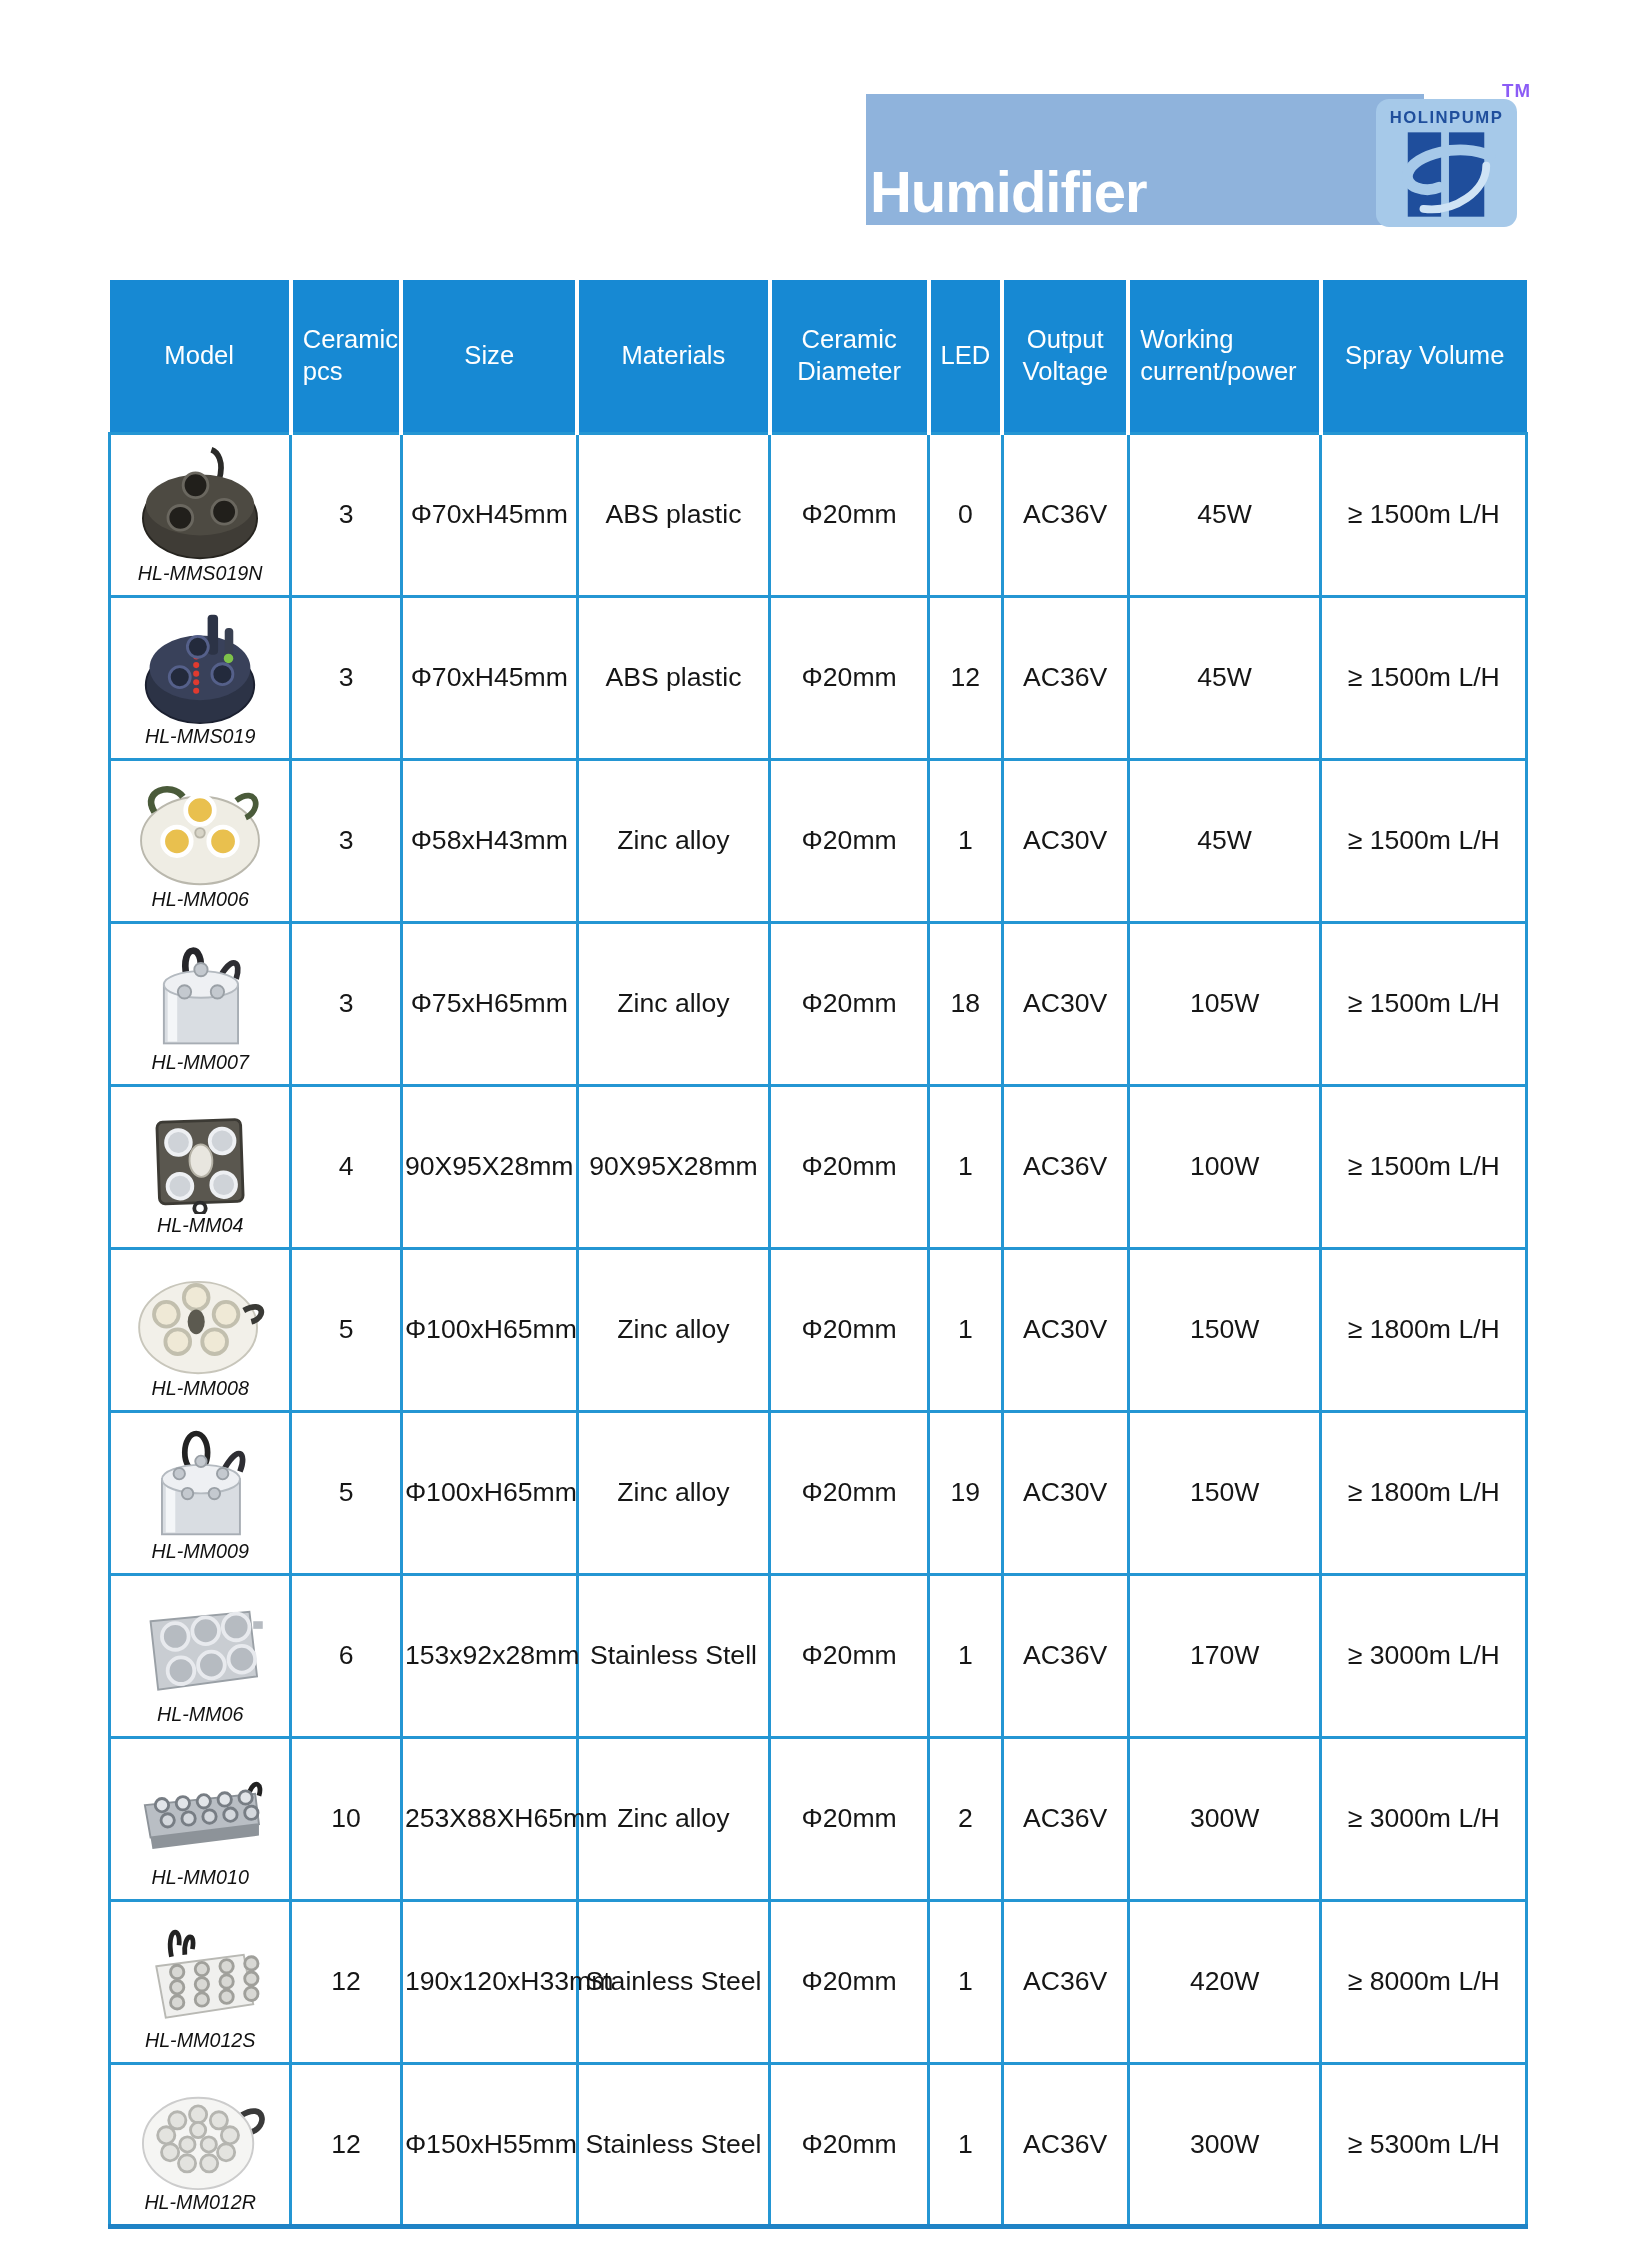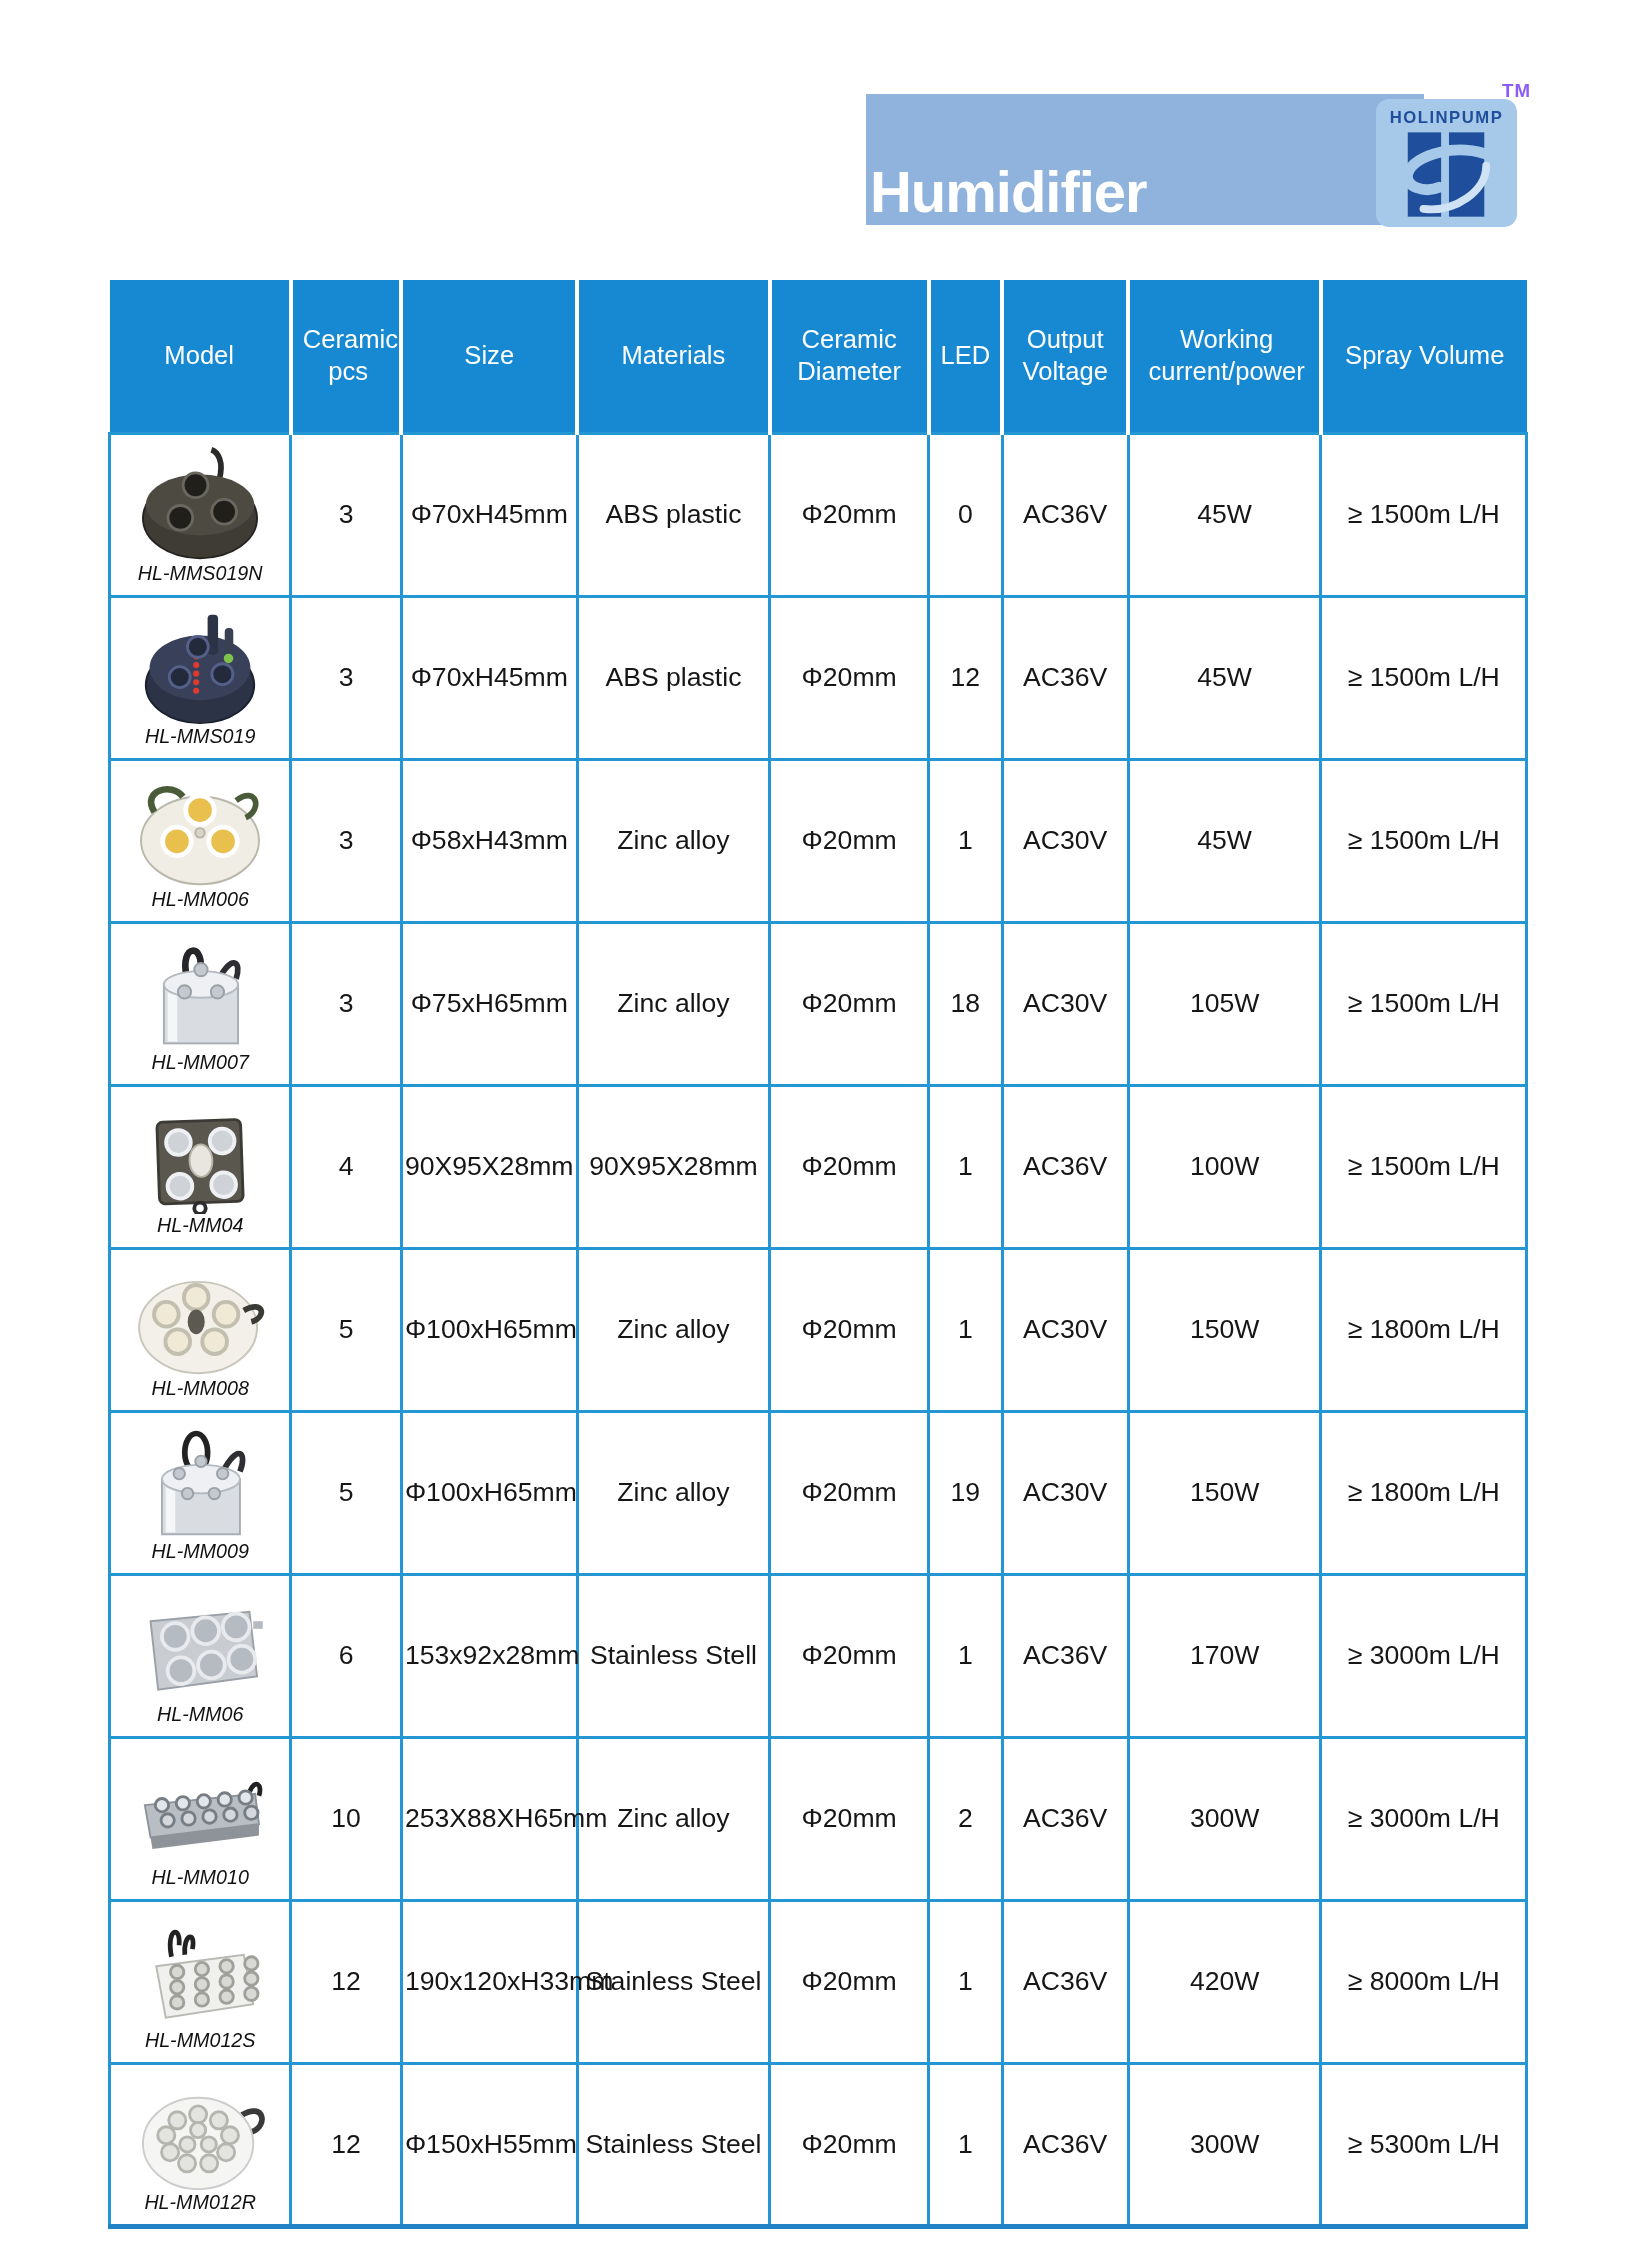--- a/index.html
+++ b/index.html
@@ -20,21 +20,21 @@
   .logo-mark{margin-top:2px;}
   .tm{position:absolute;left:1394px;top:-13.8px;color:#8b5cf6;font-weight:bold;font-size:18.7px;letter-spacing:1px;}
 
   
   .spec-table{position:absolute;left:108px;top:280px;width:1420px;border-collapse:collapse;table-layout:fixed;}
   .spec-table thead tr{height:153px;}
   .spec-table tbody tr{height:163px;}
   .spec-table th{background:#1789D3;color:#fff;font-size:25.6px;font-weight:400;
     text-align:center;vertical-align:middle;border-left:4.9px solid #fff;padding:0 5.9px;box-sizing:border-box;line-height:1.25;}
   .spec-table th:first-child{border-left:none;}
-  .spec-table th.left{text-align:center;padding-left:9.9px;}
+  .spec-table th.left{text-align:left;padding-left:9.9px;}
   .spec-table td{border:3px solid #2496D3;text-align:center;vertical-align:middle;
     font-size:26.6px;color:#161616;background:#fff;padding:2px;box-sizing:border-box;}
   .spec-table tbody tr:last-child td{border-bottom:5.9px solid #1f83c6;}
   .model-cell{padding:3.9px 2px;}
   .product-figure{width:158px;height:116px;margin:0 auto;display:flex;align-items:center;justify-content:center;}
   .model-label{font-size:19.7px;color:#111;margin-top:2px;line-height:1;font-style:italic;}
 </style>
 </head>
 <body>
 

